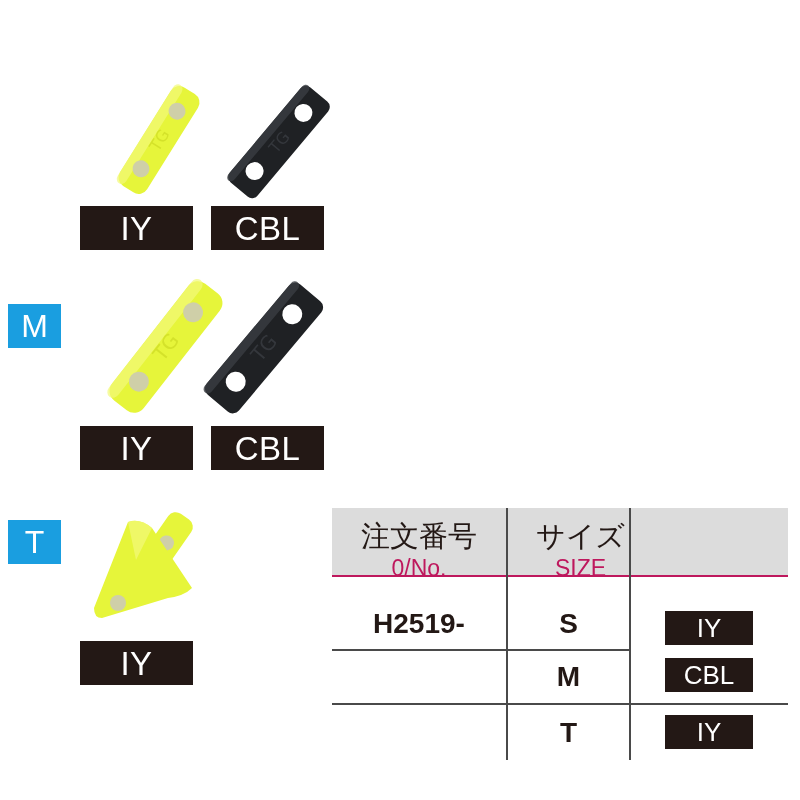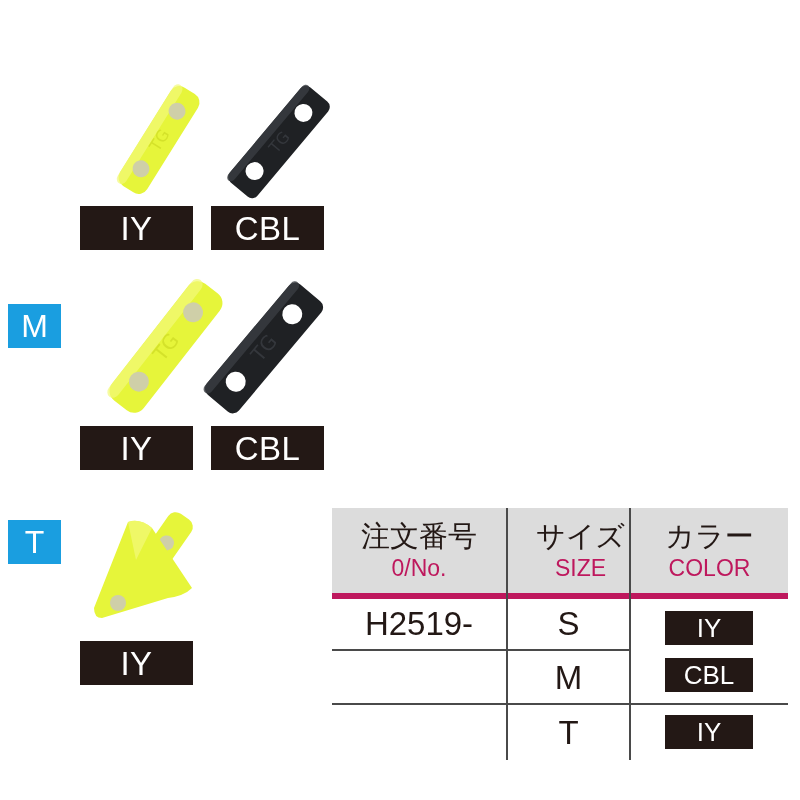--- a/index.html
+++ b/index.html
@@ -19,36 +19,36 @@
     }
 
     .product { position: absolute; }
     .product svg { display: block; }
 
     
     .spec-table {
       position: absolute; left: 332px; top: 508px; width: 456px; height: 252px;
     }
     .thead {
-      position: absolute; left: 0; top: 0; width: 456px; height: 91px;
-      background: #dcdcdc; border-bottom: 6px solid #be185d;
+      position: absolute; left: 0; top: 0; width: 456px; height: 69px;
+      background: #dcdcdc; border-bottom: 2px solid #be185d;
     }
     .th {
       position: absolute; top: 0; height: 86px; display: flex; flex-direction: column;
       align-items: center; justify-content: center; text-align: center;
     }
     .th .jp { font-size: 29px; line-height: 34px; font-family: "DejaVu Sans", sans-serif; color: #231815; }
     .th .en { font-size: 23px; line-height: 30px; color: #be185d; }
 
     .vline { position: absolute; top: 0; width: 2px; background: #4a4a4a; height: 252px; }
     .hline { position: absolute; height: 2px; background: #4a4a4a; }
 
     .td {
       position: absolute; display: flex; align-items: center; justify-content: center;
-      font-size: 33px; color: #231815; line-height: 1;
+      font-size: 28px; color: #231815; line-height: 1; font-weight: bold;
     }
 
     .chip {
       position: absolute; background: #231815; color: #ffffff;
       width: 88px; height: 34px; display: flex; align-items: center; justify-content: center;
       font-size: 26px; line-height: 1;
     }
   </style>
 </head>
 <body>
@@ -127,24 +127,20 @@
 <div class="spec-table">
   <div class="thead">
     <div class="th" style="left:0; width:174px;">
       <span class="jp">注文番号</span>
       <span class="en">0/No.</span>
     </div>
     <div class="th" style="left:188px; width:121px;">
       <span class="jp">サイズ</span>
       <span class="en">SIZE</span>
     </div>
-    <div class="th" style="left:299px; width:157px;">
-      <span class="jp">カラー</span>
-      <span class="en">COLOR</span>
-    </div>
   </div>
 
   <div class="vline" style="left:174px;"></div>
   <div class="vline" style="left:297px;"></div>
 
   <div class="hline" style="left:0; top:141px; width:298px;"></div>
   <div class="hline" style="left:0; top:195px; width:456px;"></div>
 
   <div class="td" style="left:0; top:90px; width:174px; height:51px;">H2519-</div>
   <div class="td" style="left:176px; top:90px; width:121px; height:51px;">S</div>

